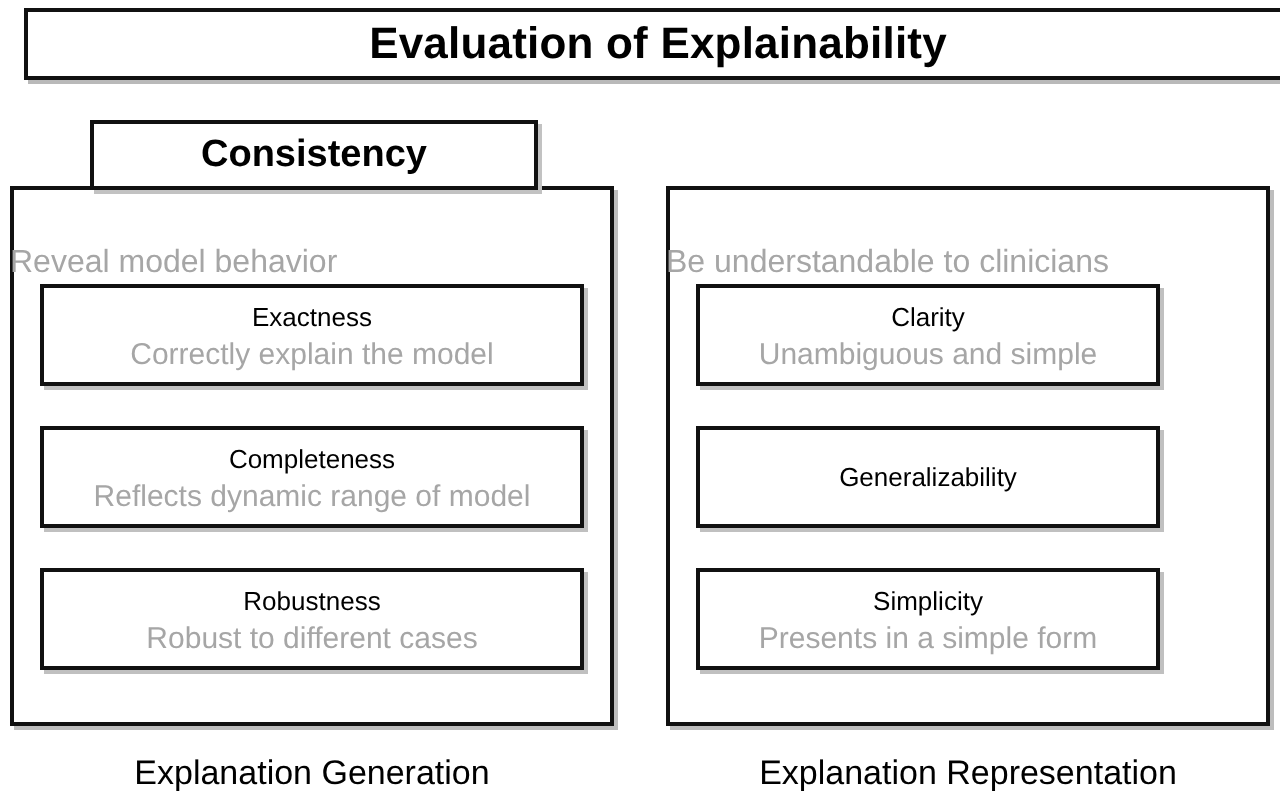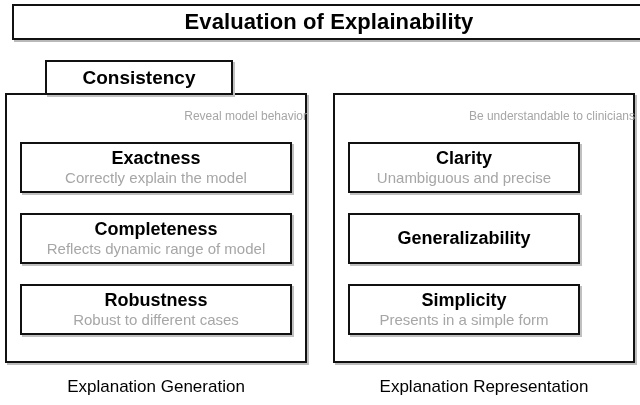--- a/index.html
+++ b/index.html
@@ -65,37 +65,37 @@
     height: 35px;
     box-sizing: border-box;
     border: 2.5px solid #111111;
     background: #ffffff;
     box-shadow: 2px 2px 0 0 #c2c2c2;
     display: flex;
     align-items: center;
     justify-content: center;
     z-index: 5;
   }
-  .col-header.left  { left: 45px;  width: 188px; }
+  .col-header.left  { left: 45px;  width: 224px; }
   .col-header.right { left: 373px; width: 224px; }
   .col-header-text {
     font-size: 19px;
     font-weight: bold;
     color: #000000;
     white-space: nowrap;
   }
 
   
   .col-subtitle {
     position: absolute;
-    top: 104px;
+    top: 120px;
     height: 24px;
     line-height: 24px;
-    text-align: right;
-    font-size: 12px;
+    text-align: left;
+    font-size: 16px;
     color: #a6a6a6;
     white-space: nowrap;
     z-index: 4;
   }
   .col-subtitle.left  { left: 5px;   width: 302px; }
   .col-subtitle.right { left: 333px; width: 302px; }
 
   
   .card {
     position: absolute;
@@ -110,22 +110,22 @@
     justify-content: center;
     z-index: 4;
   }
   .card.col-left  { left: 20px;  width: 272px; }
   .card.col-right { left: 348px; width: 232px; }
   .card.row-0 { top: 142px; }
   .card.row-1 { top: 213px; }
   .card.row-2 { top: 284px; }
 
   .card-title {
-    font-size: 18px;
-    font-weight: bold;
+    font-size: 13px;
+    font-weight: normal;
     color: #000000;
     line-height: 19px;
     white-space: nowrap;
   }
   .card-desc {
     font-size: 15px;
     color: #a6a6a6;
     line-height: 19px;
     white-space: nowrap;
   }
@@ -177,21 +177,21 @@
   </div>
 
   <div class="caption left">Explanation Generation</div>
 
   <div class="column right"></div>
 
   <div class="col-subtitle right">Be understandable to clinicians</div>
 
   <div class="card col-right row-0">
     <span class="card-title">Clarity</span>
-    <span class="card-desc">Unambiguous and precise</span>
+    <span class="card-desc">Unambiguous and simple</span>
   </div>
 
   <div class="card col-right row-1">
     <span class="card-title">Generalizability</span>
   </div>
 
   <div class="card col-right row-2">
     <span class="card-title">Simplicity</span>
     <span class="card-desc">Presents in a simple form</span>
   </div>

